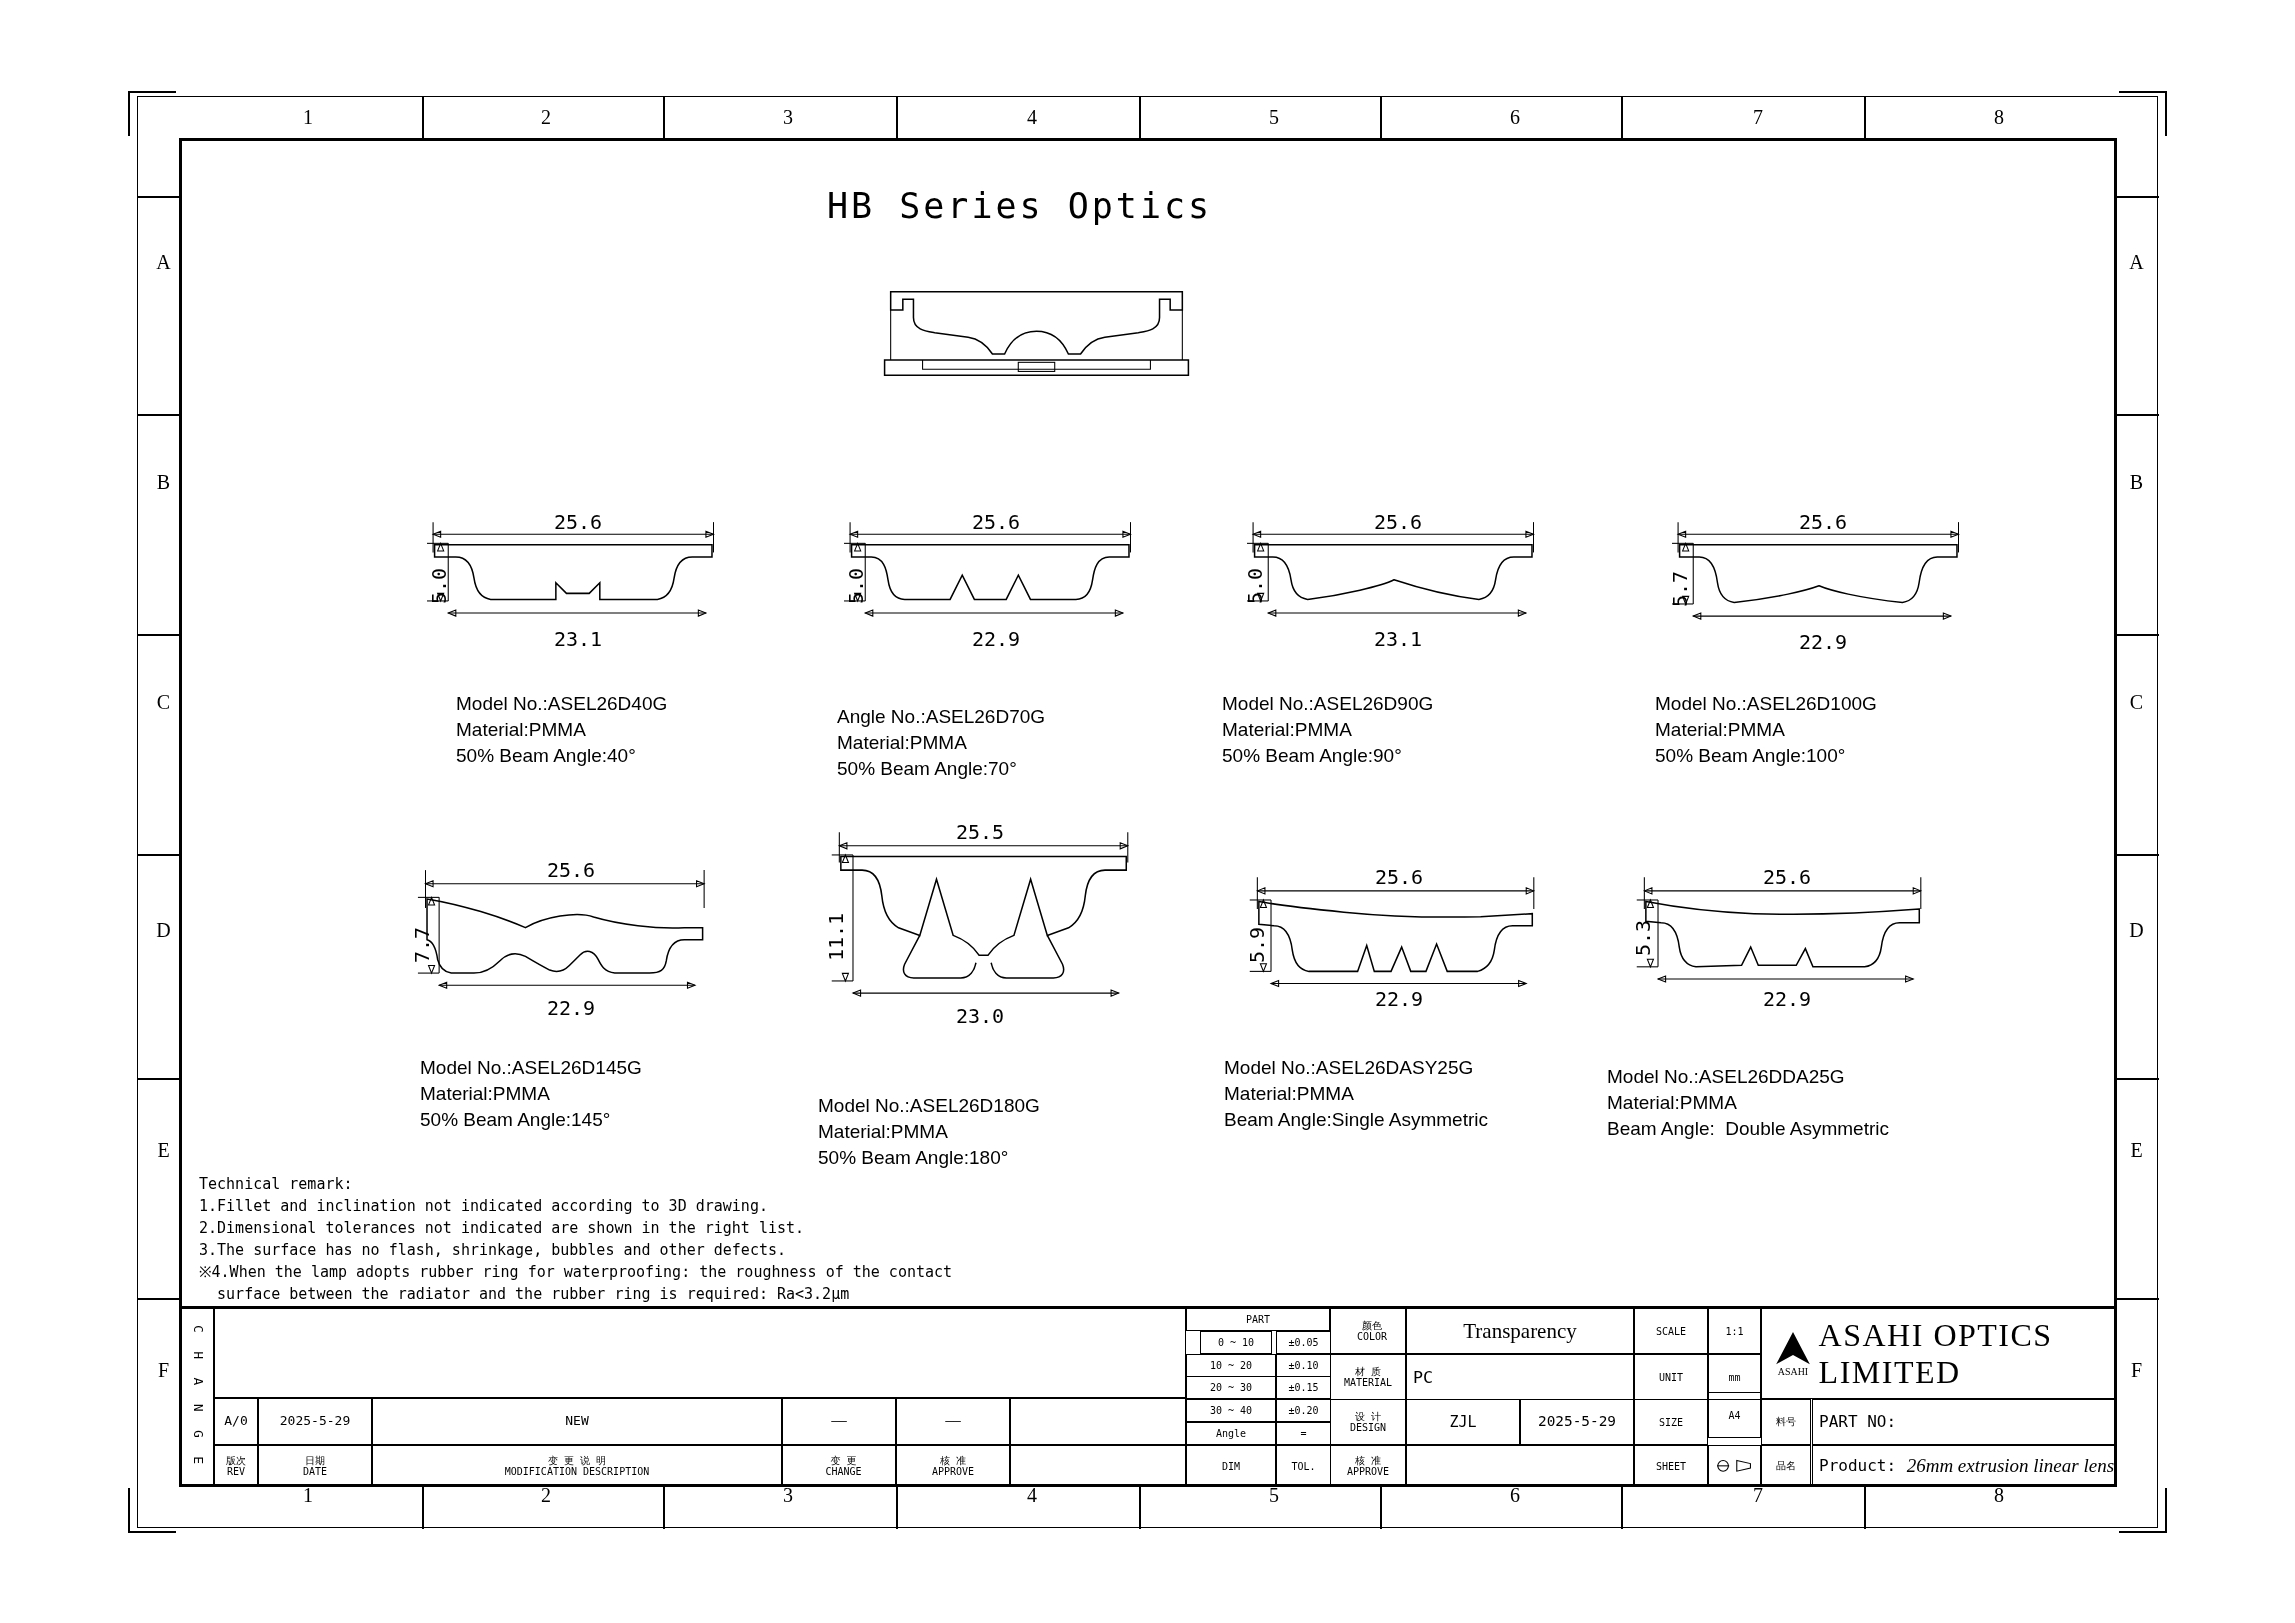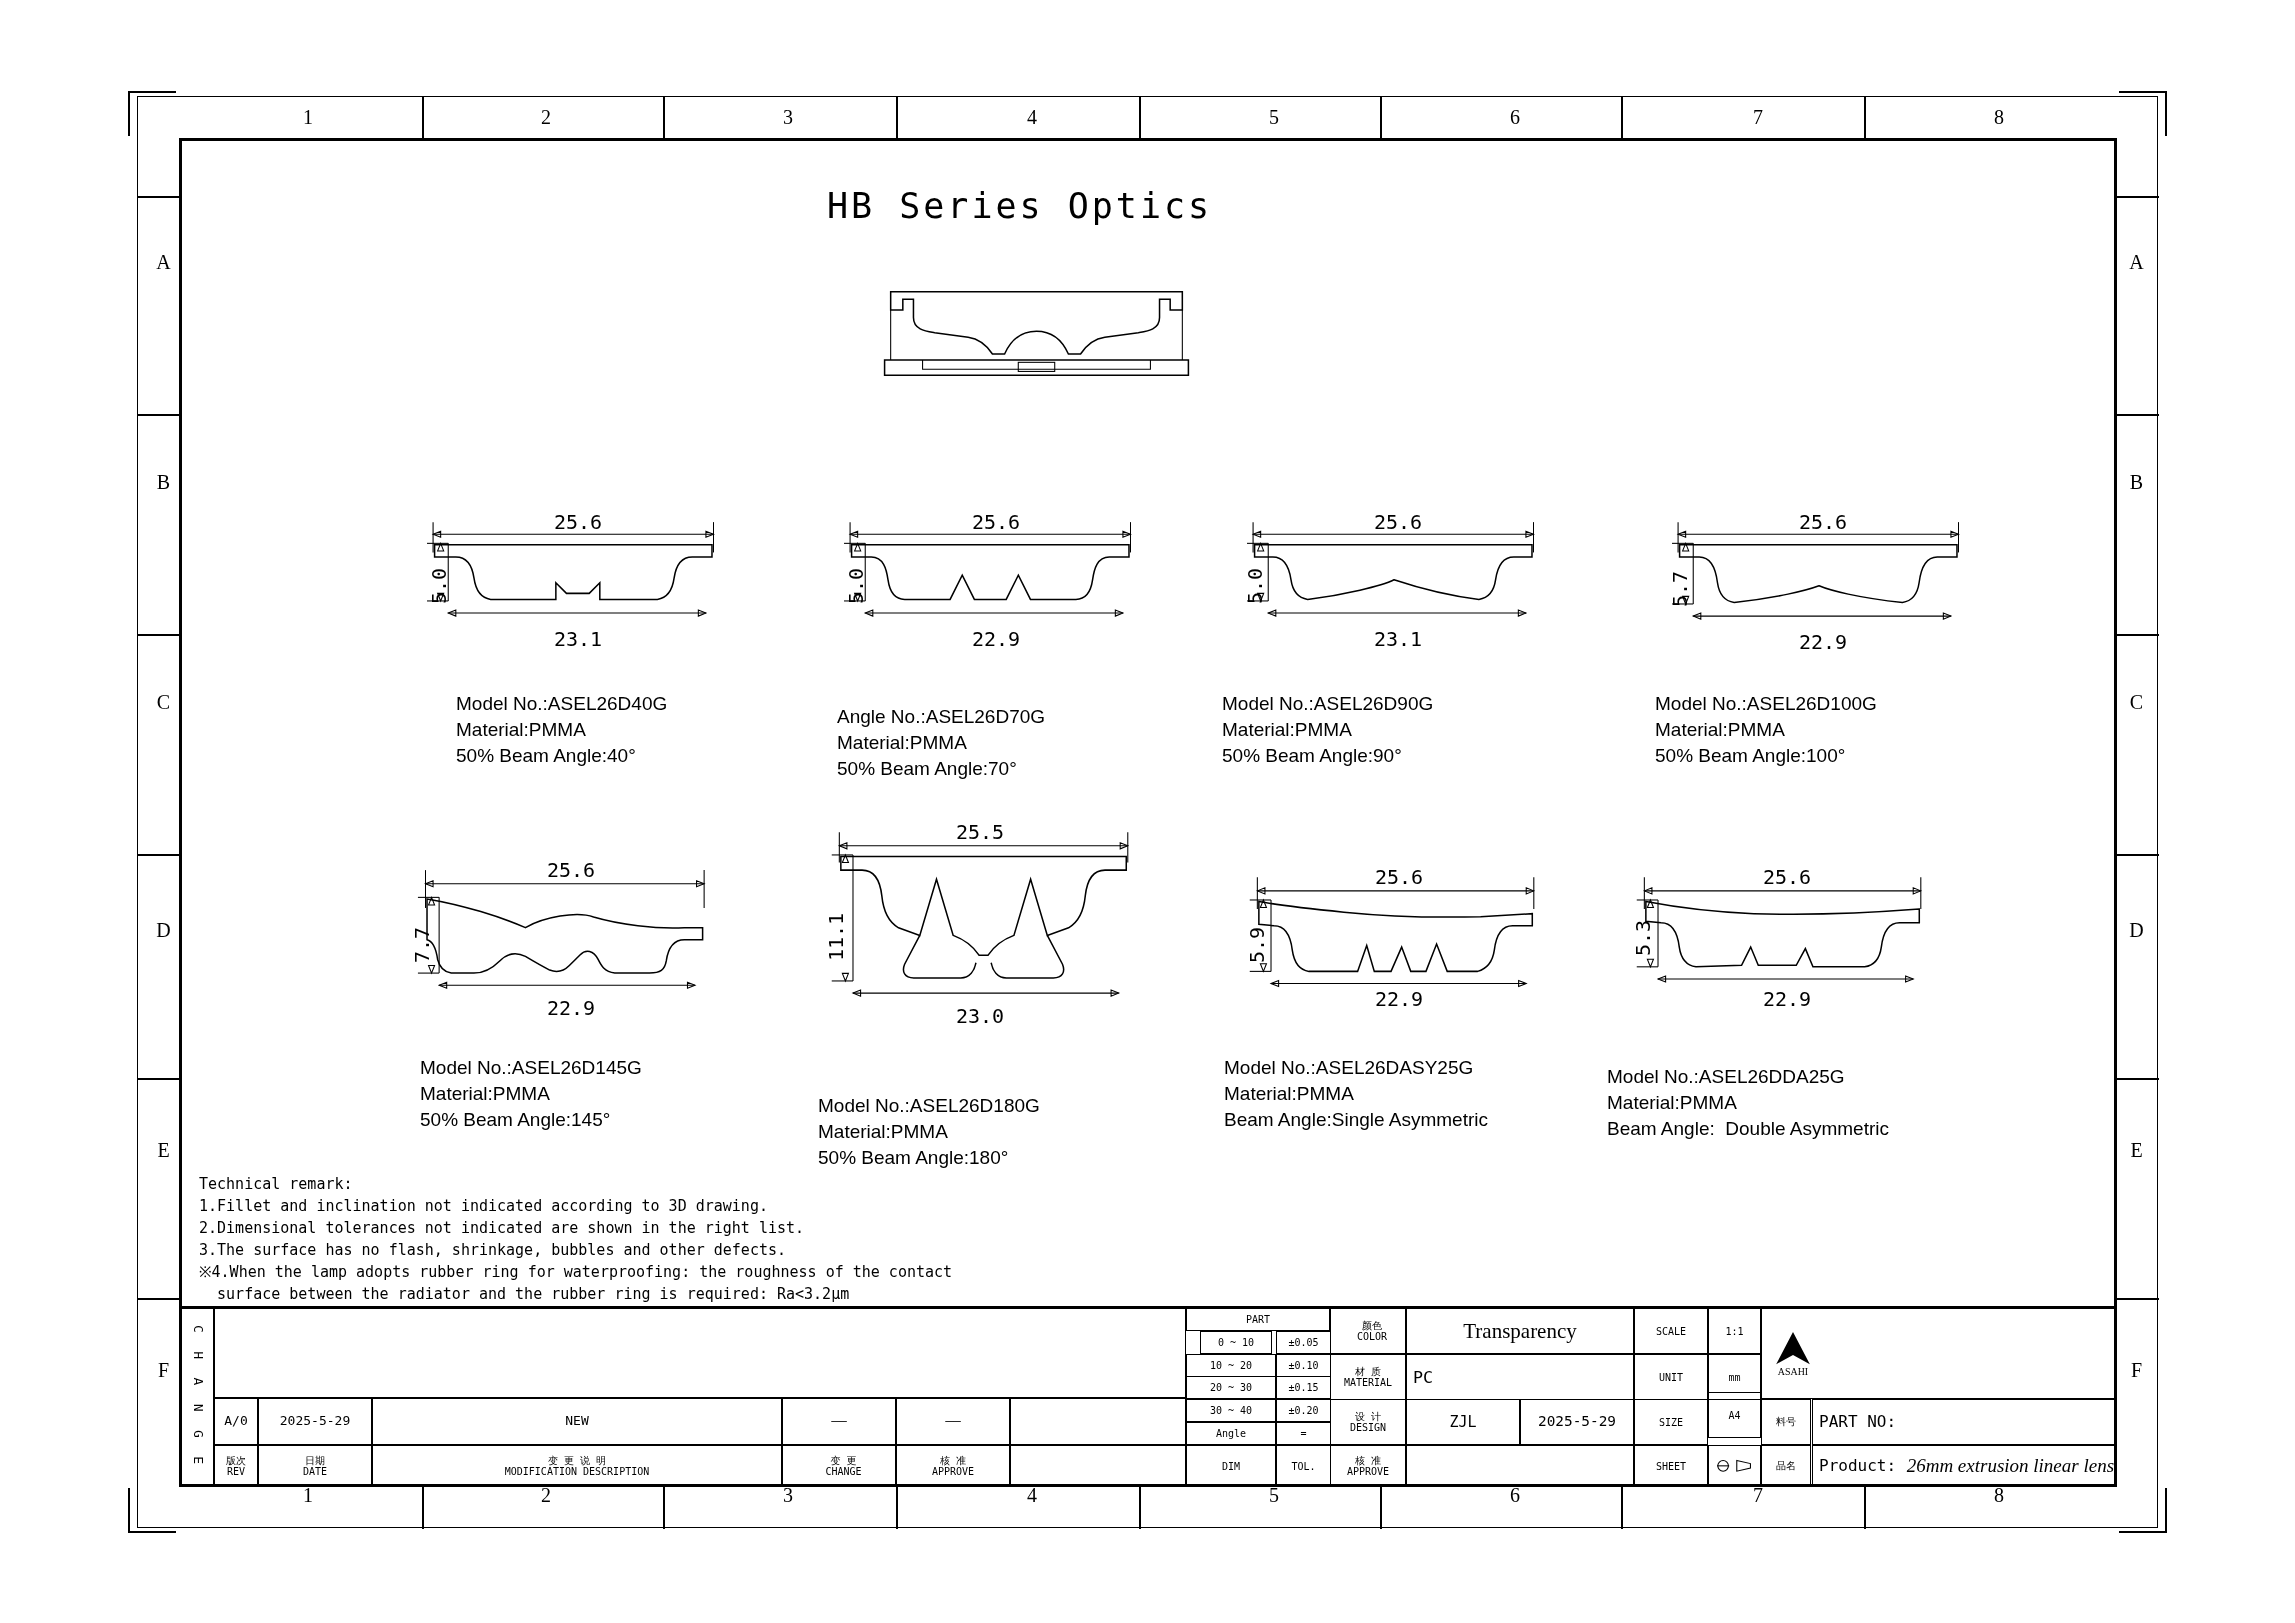--- a/index.html
+++ b/index.html
@@ -500,20 +500,21 @@
         </svg>
     </div>
 
     <div class="bx" style="left:1580px;top:0;width:354px;height:91px;display:flex;align-items:center;">
       <span style="margin-left:7.6px;">
         <svg width="46" height="49" viewBox="0 0 60 64">
           <path d="M30,4 L52,46 L30,34 L8,46 Z" fill="#000"></path>
           <text x="30" y="60" font-size="13" text-anchor="middle" font-family="Liberation Serif, serif">ASAHI</text>
         </svg>
       </span>
+      <span class="brand" style="margin-left:3px;">ASAHI  OPTICS  LIMITED</span>
     </div>
 
     <div class="bx ctr" style="left:1580px;top:91px;width:50px;height:46px;">
         <span class="tb-small">料号</span>
       </div>
     <div class="bx lft" style="left:1631px;top:91px;width:304px;height:46px;">
         <span class="tb-txt" style="font-size:16px;">PART NO:</span>
       </div>
     <div class="bx ctr" style="left:1580px;top:137px;width:50px;height:42px;">
         <span class="tb-small">品名</span>

